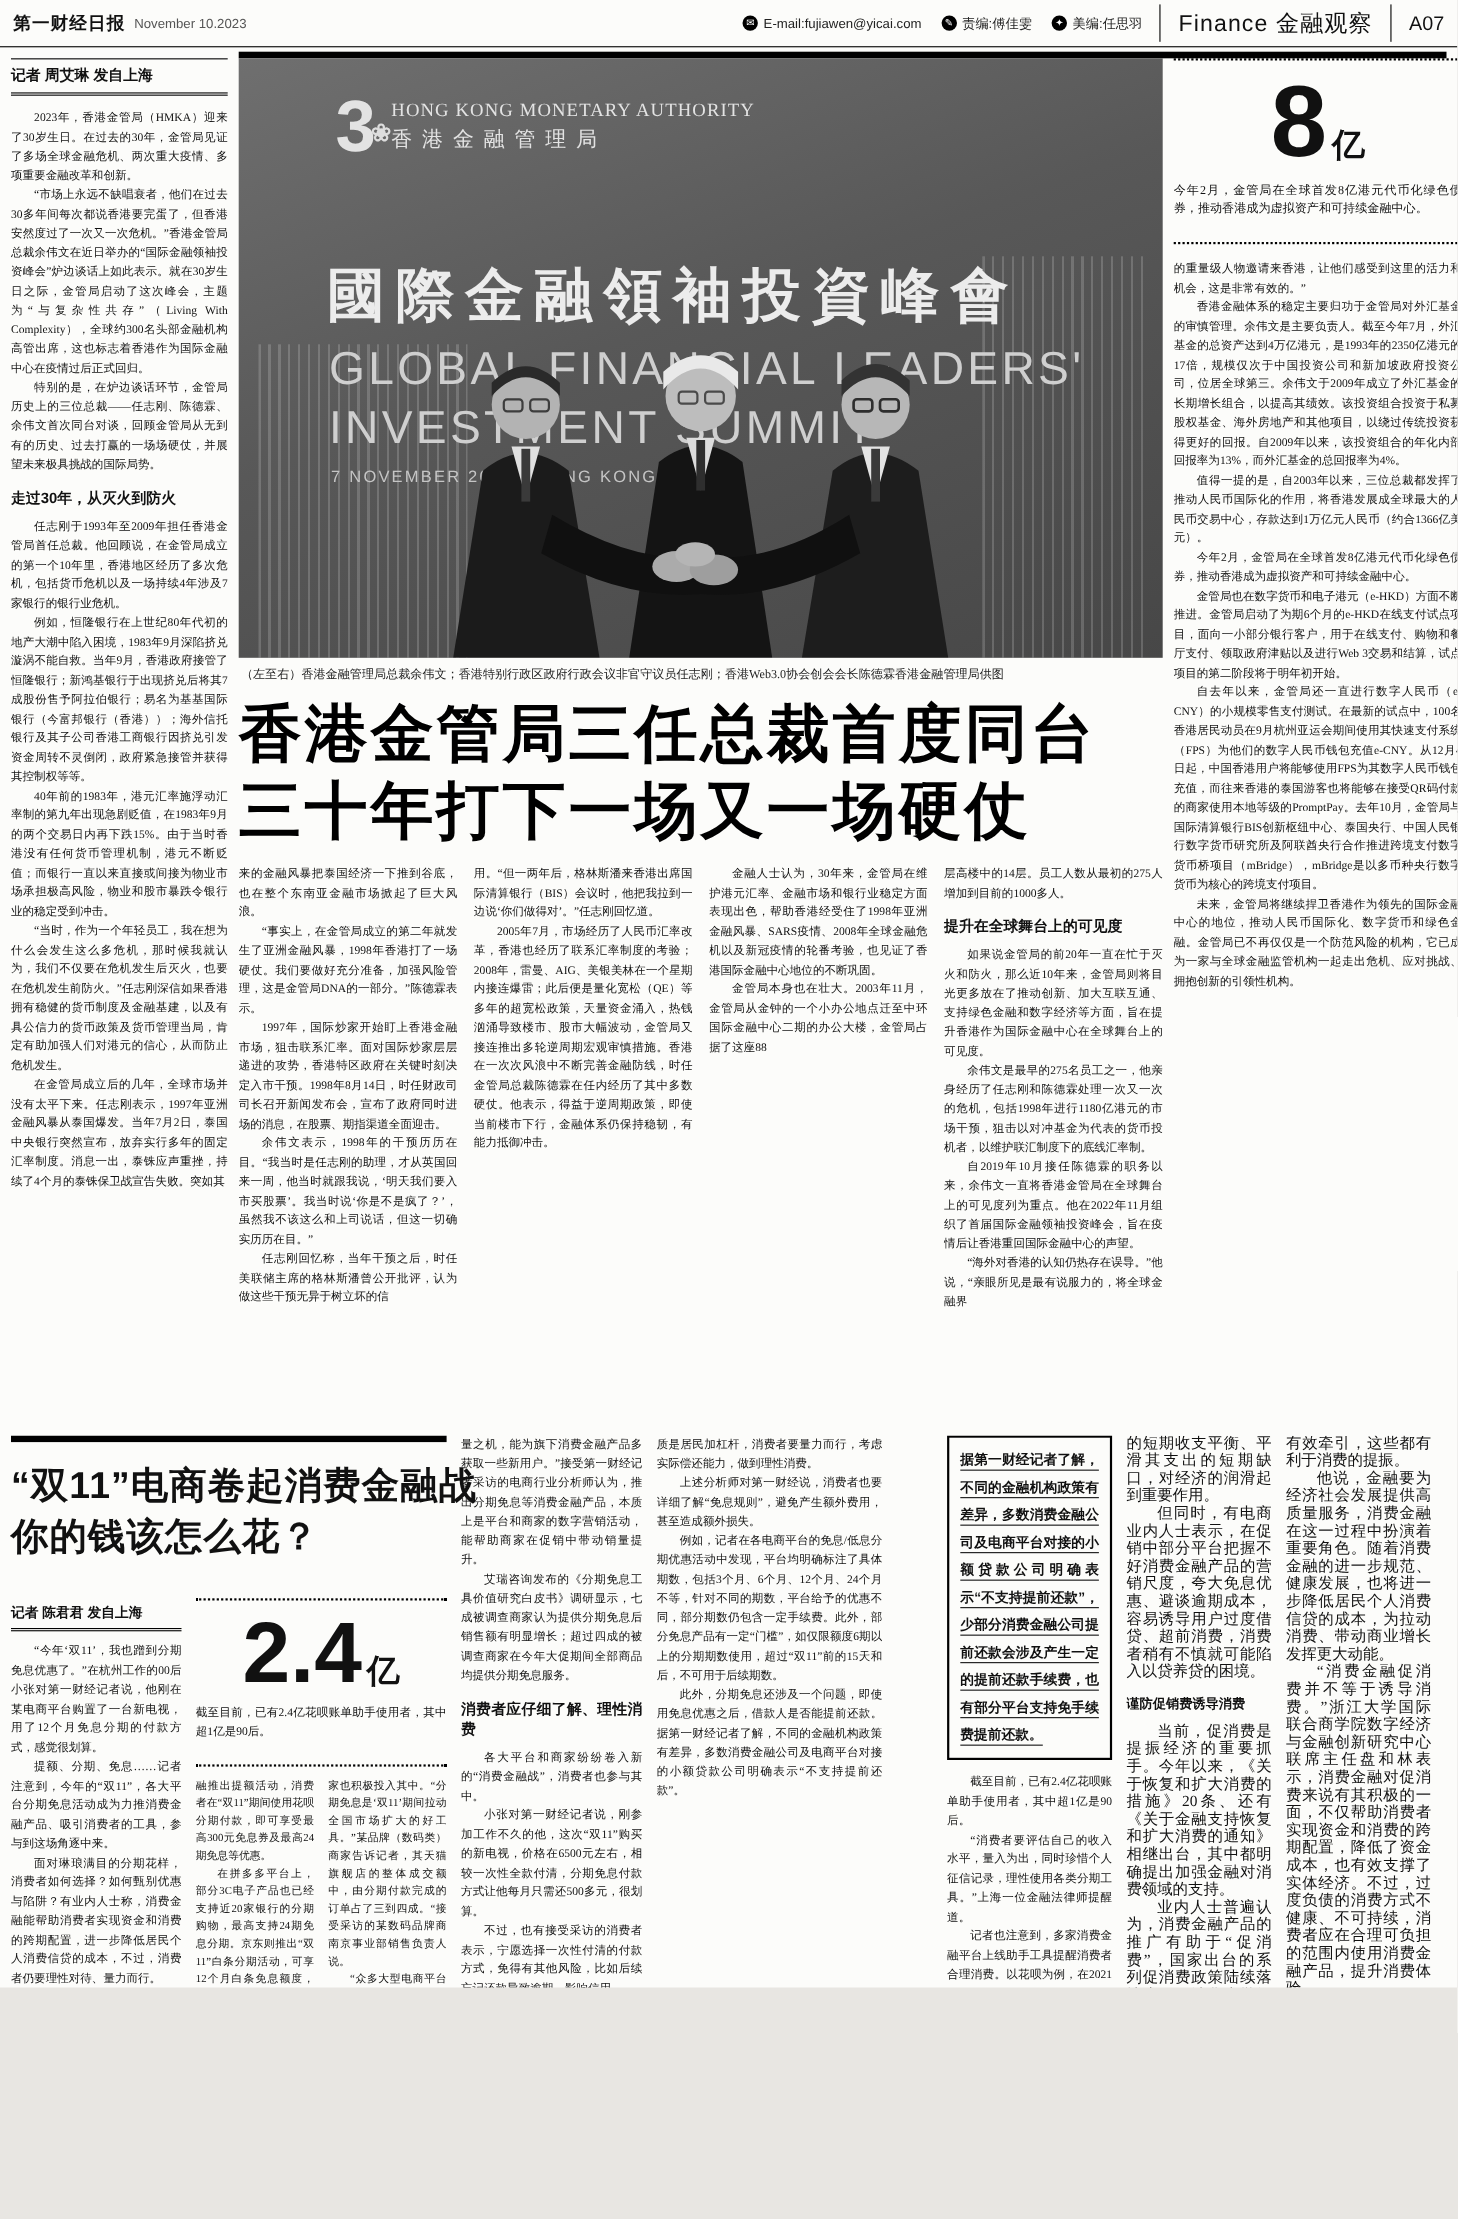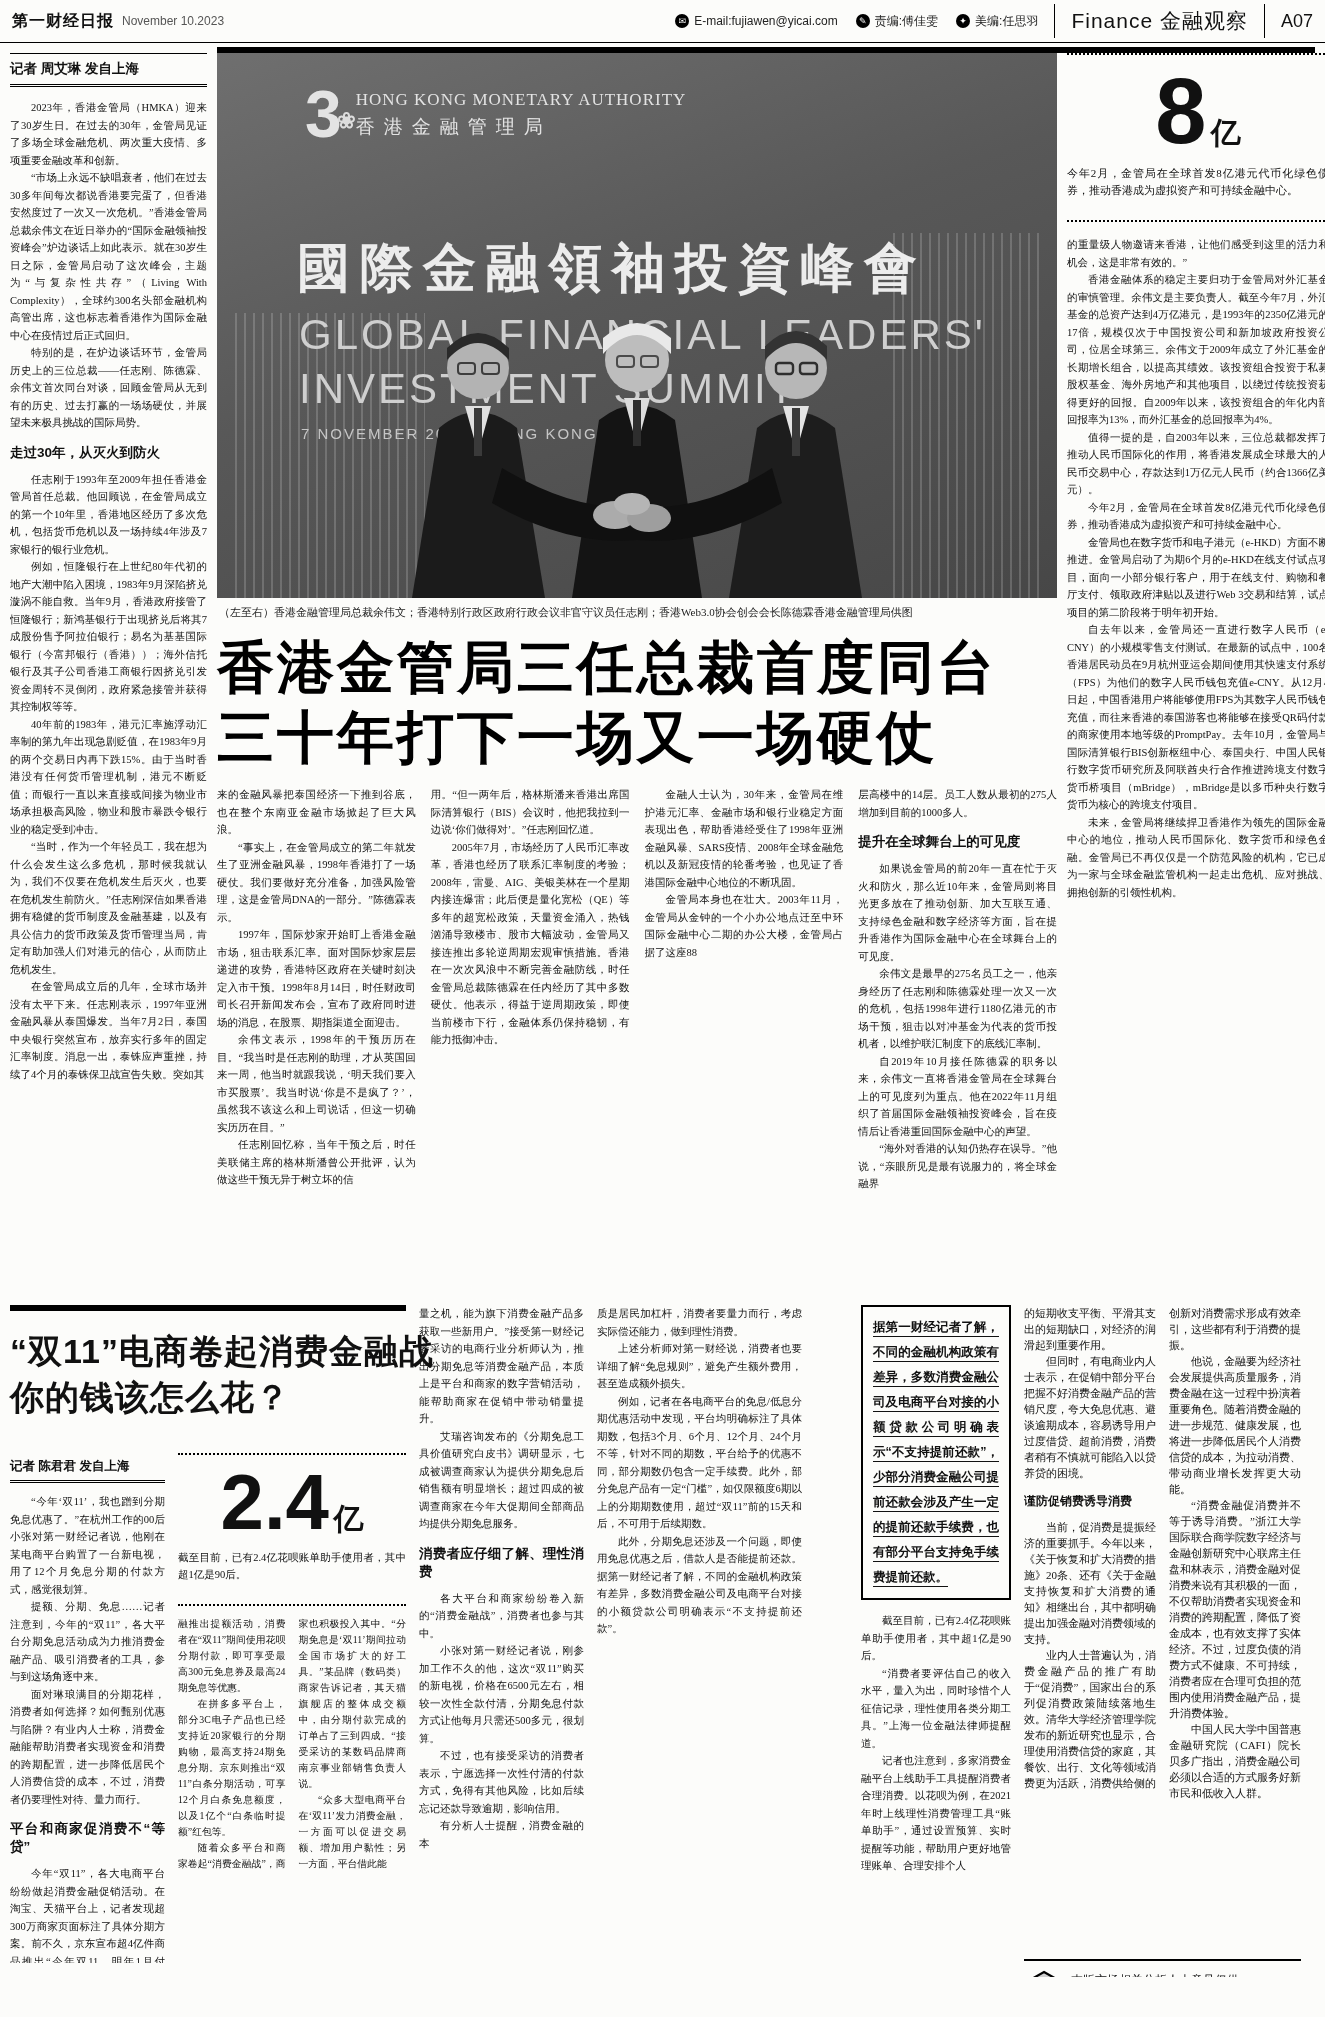--- a/index.html
+++ b/index.html
@@ -1,16 +1,16 @@
 <!DOCTYPE html>
 <html><head>
 <meta charset="utf-8">
 <style>
   html,body{margin:0;padding:0;background:#e8e6e2;}
-  .page{width:1325px;height:2017px;background:#fcfcfa;margin:0 auto;position:relative;
+  .page{width:1325px;height:1807px;background:#fcfcfa;margin:0 auto;position:relative;
         font-family:"Liberation Serif",serif;color:#111;overflow:hidden;}
   
   .hdr{height:42px;display:flex;align-items:center;padding:0 12px;border-bottom:1px solid #000;
        font-family:"Liberation Sans",sans-serif;}
   .masthead{font-weight:900;font-size:16px;letter-spacing:1px;}
   .hdr-date{font-size:12px;color:#555;margin-left:8px;}
   .hdr-spacer{flex:1;}
   .hdr-item{display:flex;align-items:center;gap:5px;font-size:12px;color:#222;margin-left:18px;}
   .circ{width:14px;height:14px;border-radius:50%;background:#000;color:#fff;font-size:9px;
         display:inline-flex;align-items:center;justify-content:center;}
@@ -81,21 +81,21 @@
   .twocol{columns:2;column-gap:13px;height:300px;overflow:hidden;text-align:justify;}
   .twocol .para{font-size:9.8px;line-height:16px;}
   .b-col3{grid-column:3;grid-row:1/3;} .b-col4{grid-column:4;grid-row:1/3;} .b-col5{grid-column:5;grid-row:1/3;margin-left:46px;}
   .b-col3 .flow,.b-col4 .flow{height:660px;}
   .boxquote{border:2px solid #000;padding:8px 10px;font-weight:bold;font-size:12.5px;line-height:25px;
             font-family:"Liberation Sans",sans-serif;text-align:justify;
             text-decoration:underline;text-underline-offset:5px;margin-bottom:12px;}
   .b-col5 .flow{height:400px;}
   .b-right{grid-column:6;grid-row:1/3;display:flex;flex-direction:column;}
   .b-rflow{flex:1;columns:2;column-gap:13px;overflow:hidden;text-align:justify;}
-  .b-rflow .para{font-size:11px;line-height:16px;}
+  .b-rflow .para{font-size:14px;line-height:16px;}
   .b-rflow .subhead{font-size:12px;}
   .disclaimer{border-top:2px solid #000;margin-top:8px;padding:9px 2px 4px;display:flex;gap:9px;align-items:center;}
   .disc-text{font-size:12px;line-height:17px;}
 </style>
 </head>
 <body>
 
 <div class="page">
 
   <div class="hdr">

